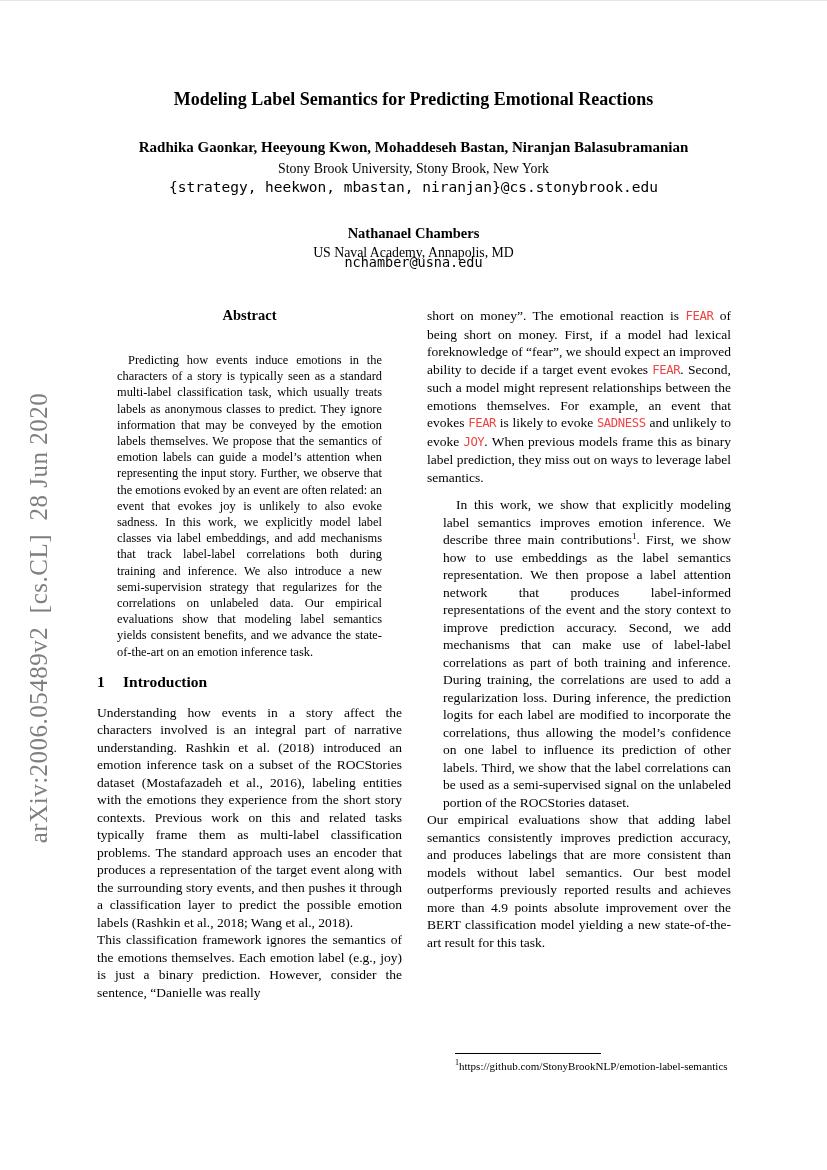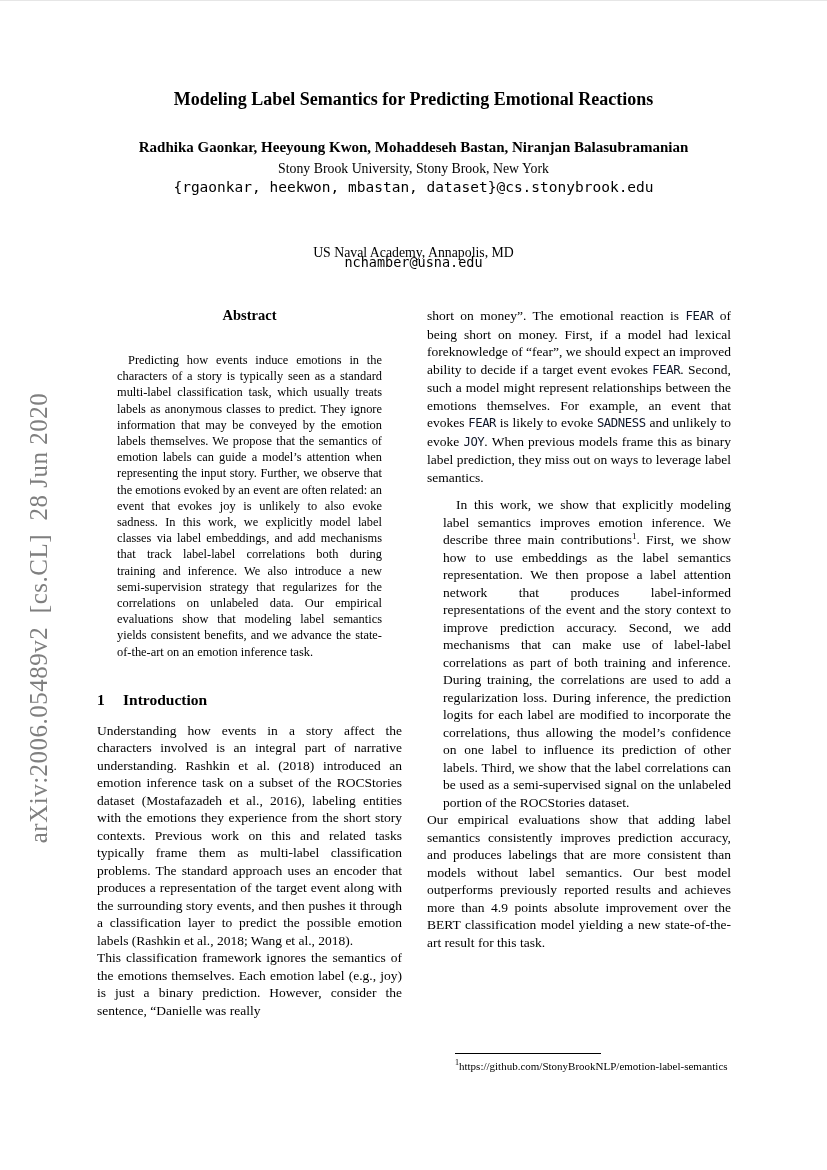--- a/index.html
+++ b/index.html
@@ -58,39 +58,39 @@
     font-size: 14.5px;
     margin-bottom: 28px;
   }
   .abstract-text {
     font-size: 12.4px;
     line-height: 16.2px;
     padding: 0 20px;
     text-indent: 11px;
   }
   .section-heading {
-    margin-top: 31px;
+    margin-top: 13px;
     margin-bottom: 13px;
     font-size: 15.5px;
     font-weight: bold;
     text-align: left;
   }
   .section-number { display: inline-block; min-width: 26px; }
 
   .para {
     font-size: 13.5px;
     line-height: 17.5px;
     margin: 0;
   }
   .para.indent { text-indent: 13px; margin-left: 16px; }
   .para.gap-before { margin-top: 10px; }
 
   .mono {
     font-family: "DejaVu Sans Mono", monospace;
-    color: #0f172a;
+    color: #ef4444;
     font-size: 0.91em;
     letter-spacing: -0.4px;
   }
   sup { font-size: 9px; line-height: 0; }
 
   .footnote-block {
     position: absolute;
     left: 427px;
     top: 1052px;
     width: 304px;
@@ -112,21 +112,22 @@
 </head>
 <body>
 
 <div class="page">
 
   <div class="watermark">arXiv:2006.05489v2  [cs.CL]  28 Jun 2020</div>
 
   <div class="centerline authors1">Radhika Gaonkar, Heeyoung Kwon, Mohaddeseh Bastan, Niranjan Balasubramanian</div>
   <div class="centerline title">Modeling Label Semantics for Predicting Emotional Reactions</div>
   <div class="centerline affil1">Stony Brook University, Stony Brook, New York</div>
-  <div class="centerline email1">{rgaonkar, heekwon, mbastan, dataset}@cs.stonybrook.edu</div>
+  <div class="centerline email1">{strategy, heekwon, mbastan, niranjan}@cs.stonybrook.edu</div>
+  <div class="centerline author2">Nathanael Chambers</div>
   <div class="centerline affil2">US Naval Academy, Annapolis, MD</div>
   <div class="centerline email2">nchamber@usna.edu</div>
 
   <div class="columns">
 
     <div class="col col-left">
       <div class="abstract-heading">Abstract</div>
       <div class="abstract-text">Predicting how events induce emotions in the characters of a story is typically seen as a standard multi-label classification task, which usually treats labels as anonymous classes to predict. They ignore information that may be conveyed by the emotion labels themselves. We propose that the semantics of emotion labels can guide a model’s attention when representing the input story. Further, we observe that the emotions evoked by an event are often related: an event that evokes joy is unlikely to also evoke sadness. In this work, we explicitly model label classes via label embeddings, and add mechanisms that track label-label correlations both during training and inference. We also introduce a new semi-supervision strategy that regularizes for the correlations on unlabeled data. Our empirical evaluations show that modeling label semantics yields consistent benefits, and we advance the state-of-the-art on an emotion inference task.</div>
 
       <div class="section-heading">

